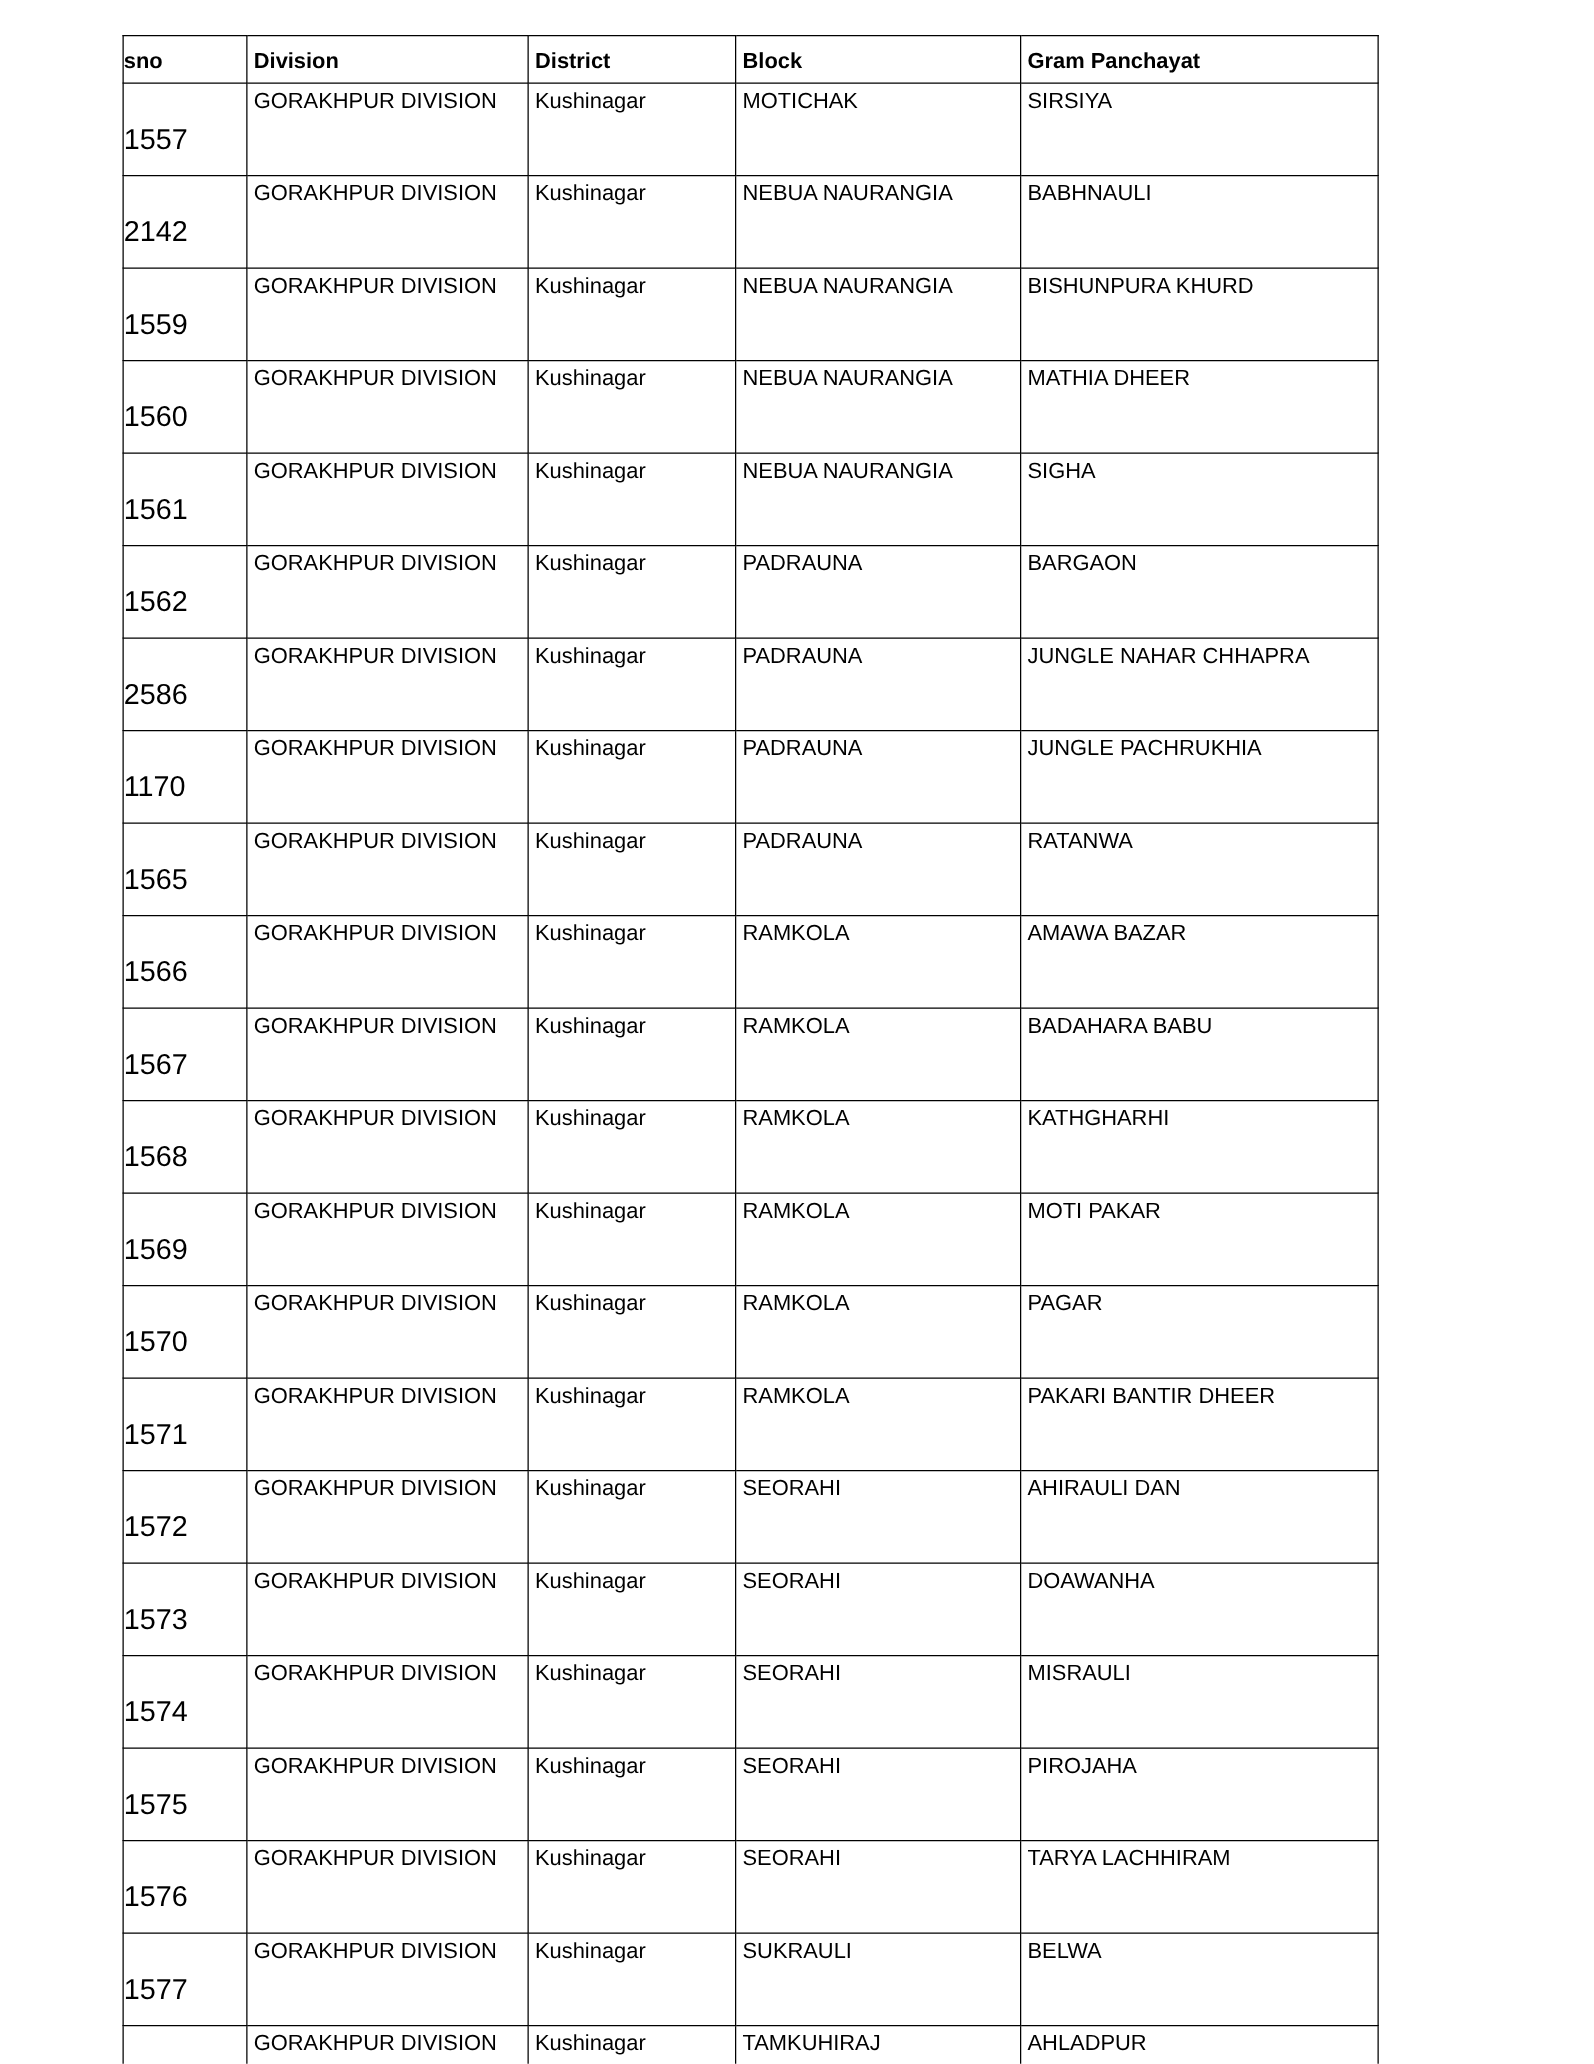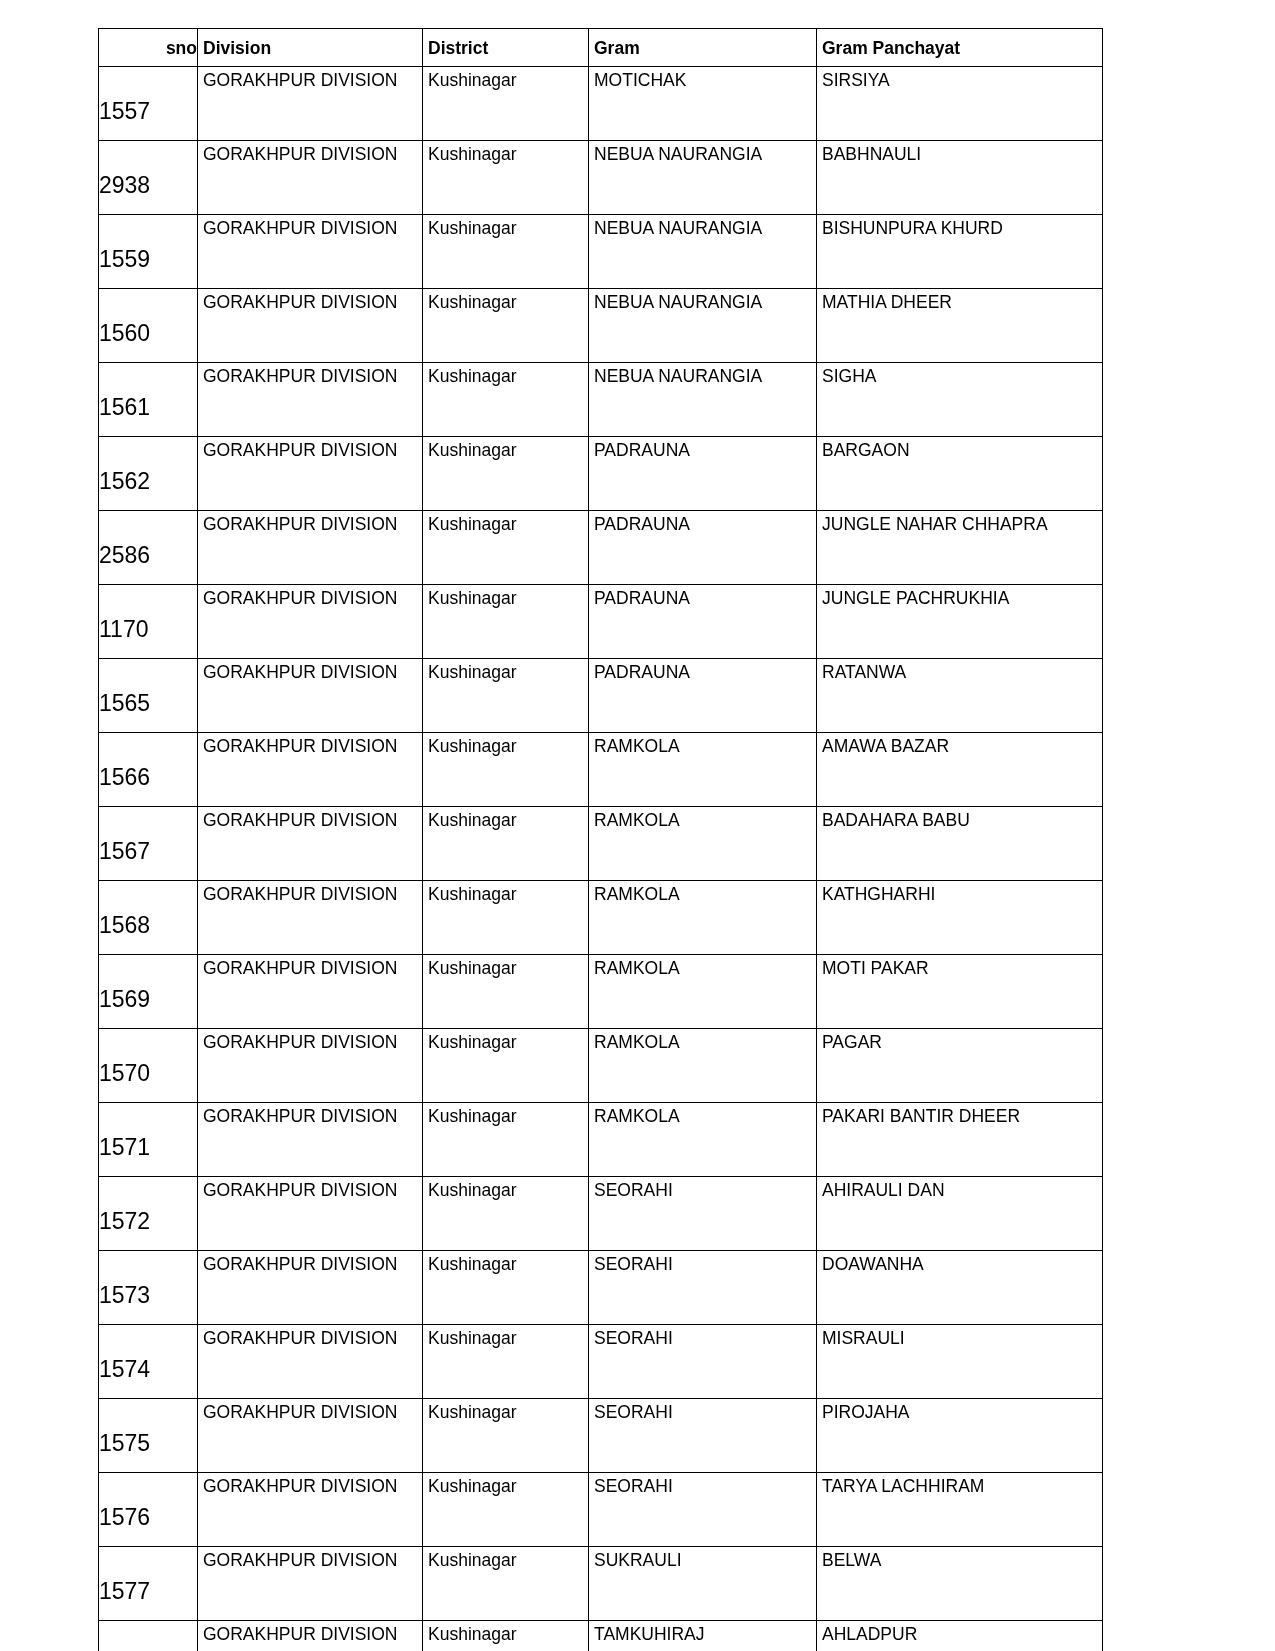--- a/index.html
+++ b/index.html
@@ -41,21 +41,21 @@
     line-height: 1.15;
   }
   table.gp-table thead th {
     height: 30px;
     font-weight: bold;
     font-size: 17.5px;
     padding: 4px 0 3px 0;
     vertical-align: middle;
   }
   table.gp-table thead th.h-sno {
-    text-align: right;
+    text-align: left;
   }
   table.gp-table thead th.h-left {
     text-align: left;
     padding-left: 5px;
     margin-top: 40px;
   }
   table.gp-table tbody td {
     height: 57px;
   }
   table.gp-table tbody td.cell-sno {
@@ -81,34 +81,34 @@
       <col class="c-division">
       <col class="c-district">
       <col class="c-block">
       <col class="c-gp">
     </colgroup>
     <thead>
       <tr>
         <th class="h-sno">sno</th>
         <th class="h-left">Division</th>
         <th class="h-left">District</th>
-        <th class="h-left">Gram</th>
+        <th class="h-left">Block</th>
         <th class="h-left">Gram Panchayat</th>
       </tr>
     </thead>
     <tbody id="table-body">
         <tr>
           <td class="cell-sno">1557</td>
           <td class="cell-text">GORAKHPUR DIVISION</td>
           <td class="cell-text">Kushinagar</td>
           <td class="cell-text">MOTICHAK</td>
           <td class="cell-text">SIRSIYA</td>
         </tr>
         <tr>
-          <td class="cell-sno">2938</td>
+          <td class="cell-sno">2142</td>
           <td class="cell-text">GORAKHPUR DIVISION</td>
           <td class="cell-text">Kushinagar</td>
           <td class="cell-text">NEBUA NAURANGIA</td>
           <td class="cell-text">BABHNAULI</td>
         </tr>
         <tr>
           <td class="cell-sno">1559</td>
           <td class="cell-text">GORAKHPUR DIVISION</td>
           <td class="cell-text">Kushinagar</td>
           <td class="cell-text">NEBUA NAURANGIA</td>

